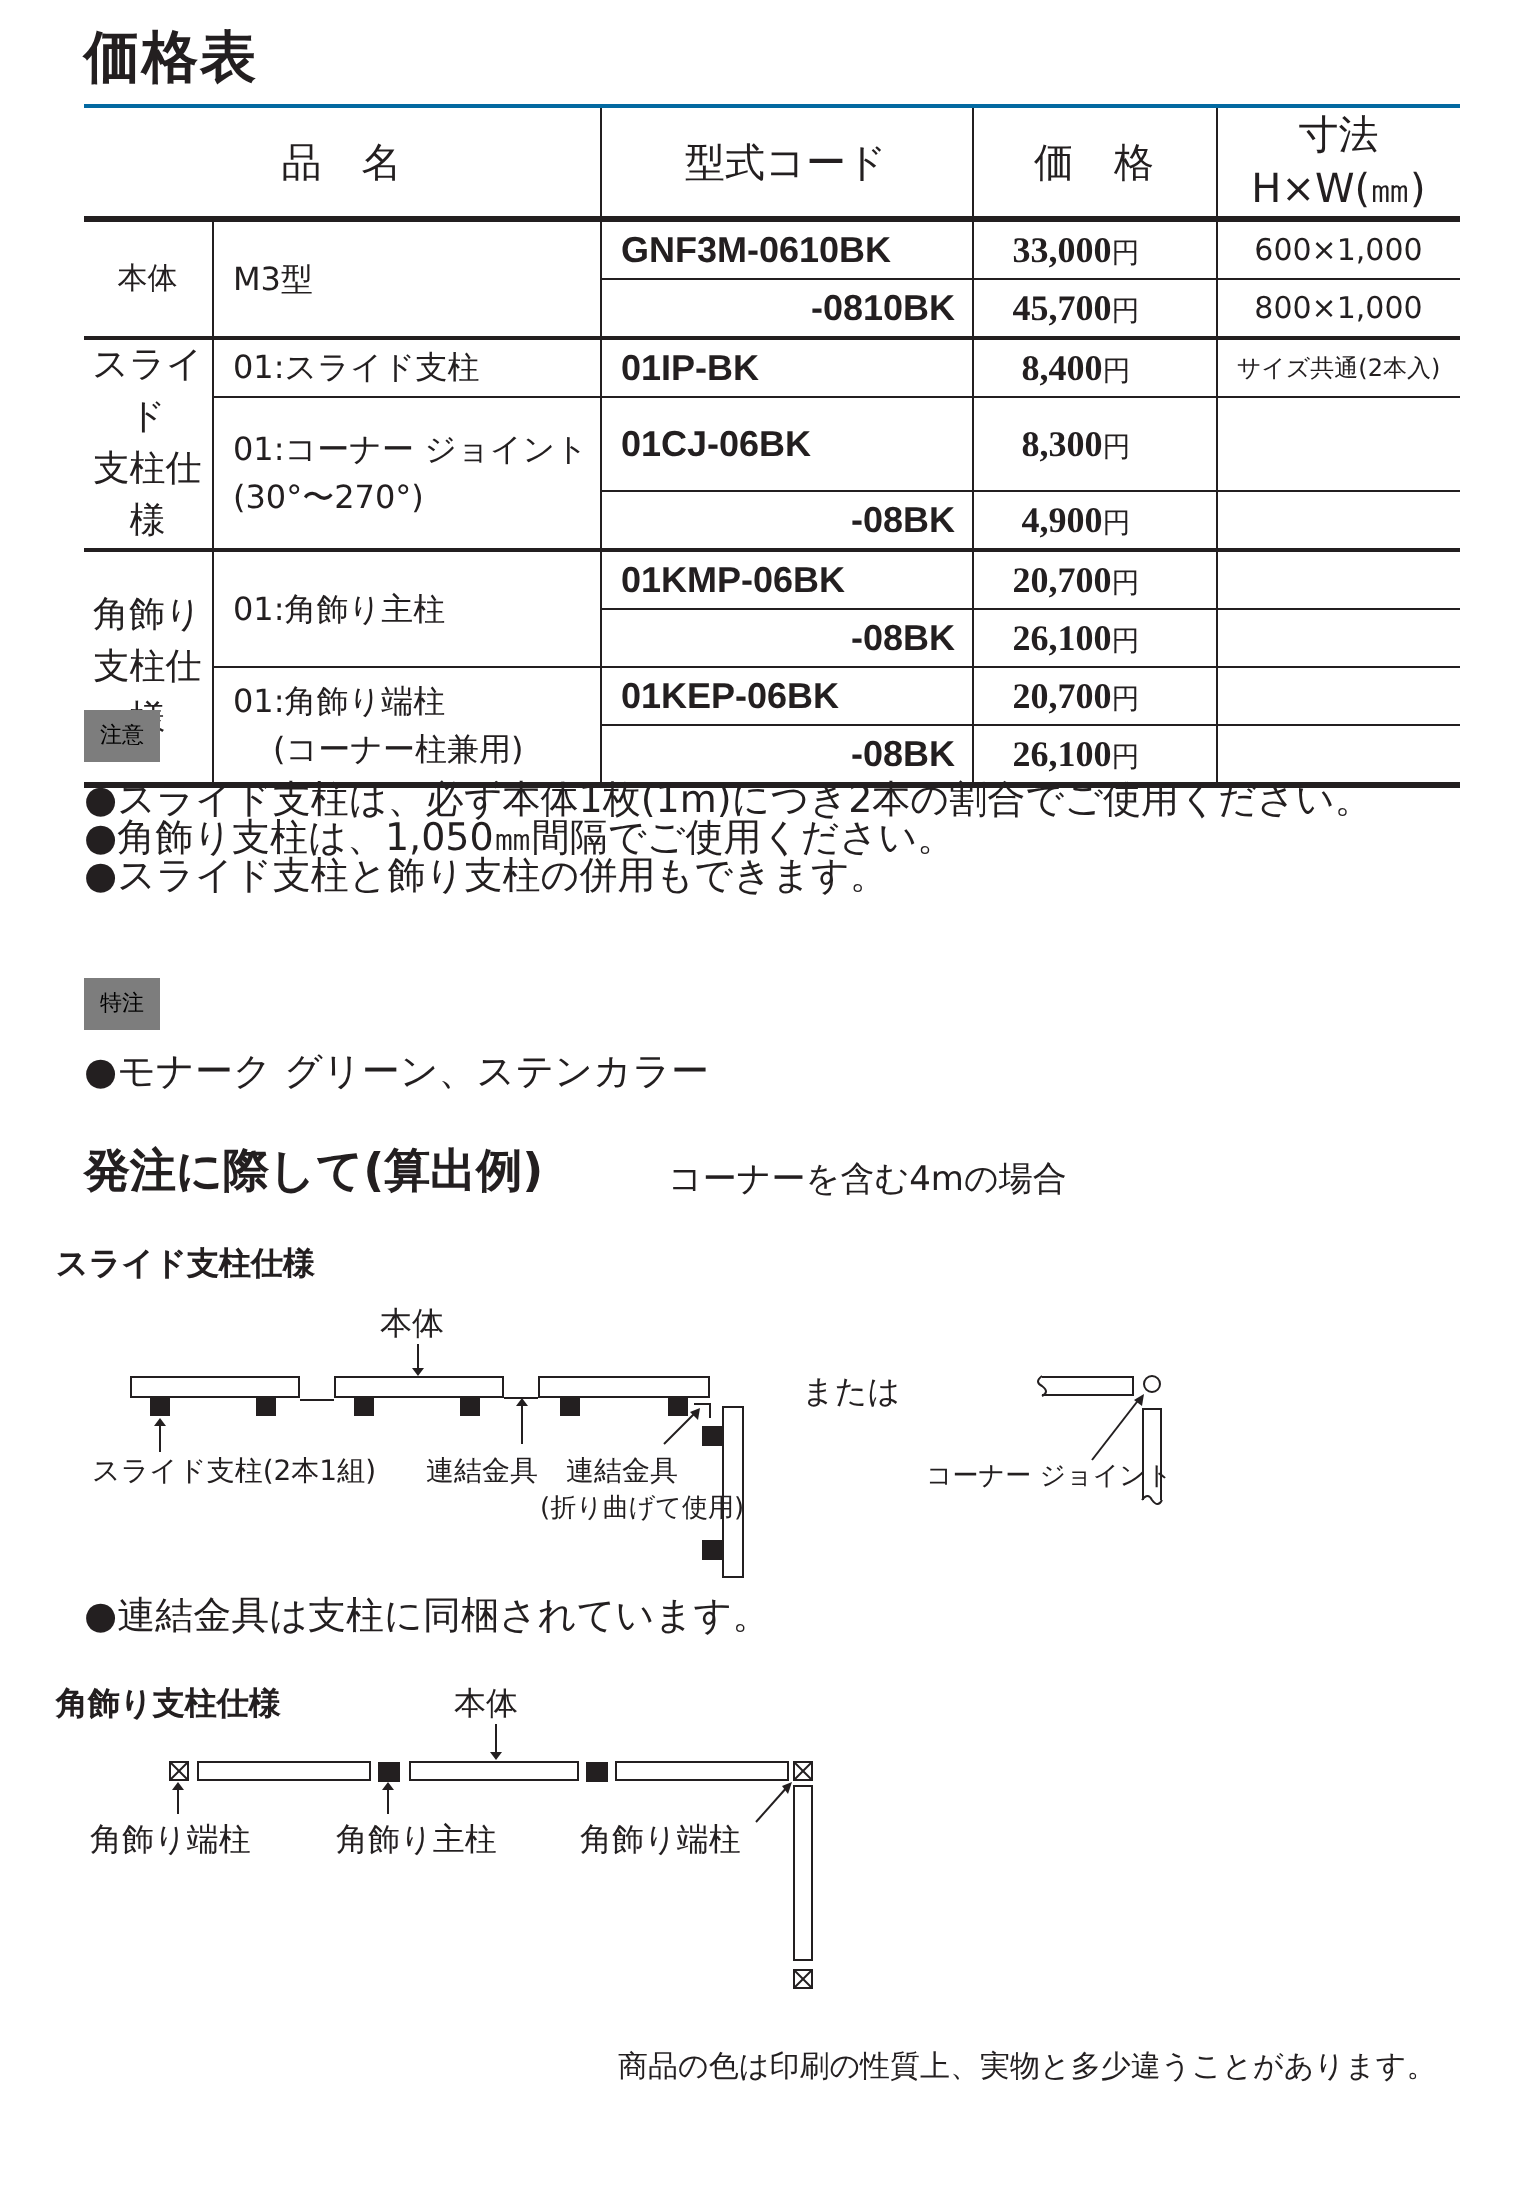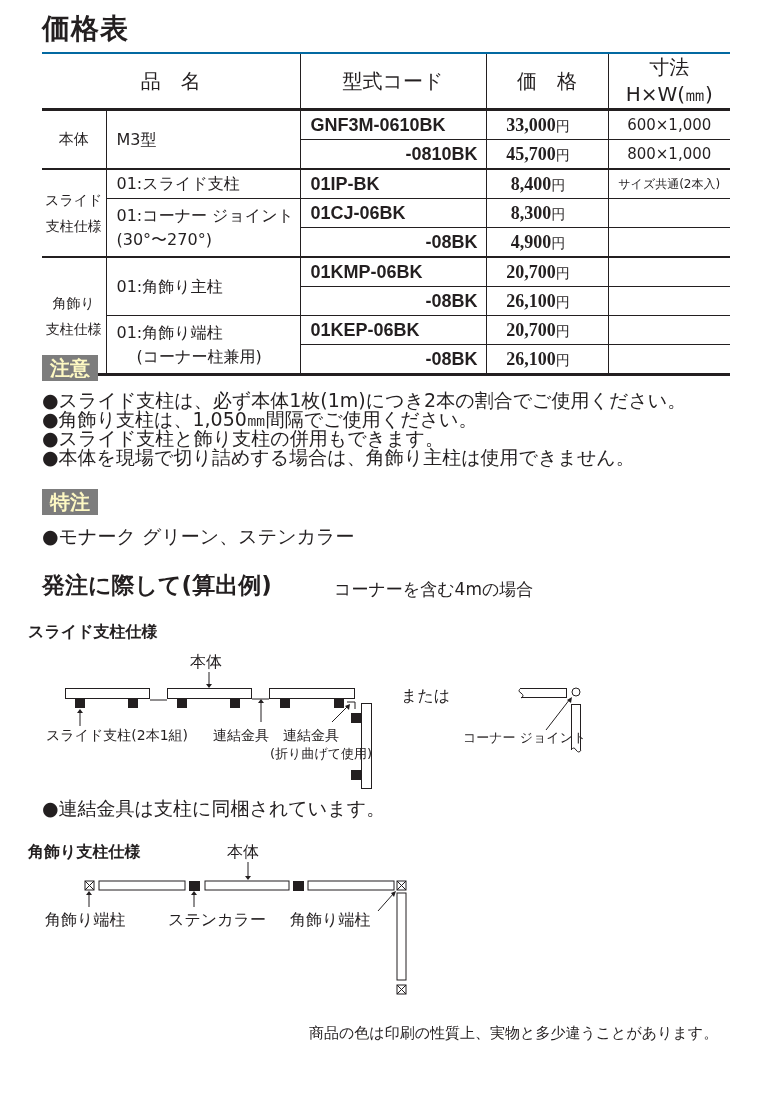--- a/index.html
+++ b/index.html
@@ -6,32 +6,32 @@
   body { width:762px; height:1093px; position:relative; overflow:hidden;
          font-family:"DejaVu Sans", "Liberation Sans", sans-serif; color:#231f20; }
   h1.title { position:absolute; left:42px; top:10px; margin:0; font-size:28px; font-weight:bold; letter-spacing:1px; }
 
   
   .tbl { position:absolute; left:42px; top:52px; width:688px; border-collapse:collapse; font-size:15px; }
   .tbl td, .tbl th { border-bottom:1px solid #231f20; padding:0; height:28px; vertical-align:middle; }
   .tbl th { font-weight:normal; height:30px; border-top:2px solid #0369a1; border-bottom:3px solid #231f20; font-size:20px;margin-top:26px; }
   .tbl .vl { border-left:1px solid #231f20; }
   .tbl .cat { text-align:center; font-size:15px; }
-  .tbl .cat.small { font-size:14px; line-height:26px;text-align:center; }
+  .tbl .cat.small { font-size:18px; line-height:26px;text-align:center; }
   .tbl .name { padding-left:10px; font-size:16px; line-height:24px; }
   .tbl .code { font-family:"Liberation Sans", sans-serif; font-weight:bold; font-size:18px; padding-left:10px; }
   .tbl .code.r { text-align:right; padding-right:8px; }
   .tbl .price { font-family:Liberation Serif, serif; font-weight:bold; font-size:18px; text-align:center; padding-right:18px; }
   .tbl .price .yen { font-weight:normal; font-size:14px; }
   .tbl .size { text-align:center; font-size:15px; }
   .tbl .size.small { font-size:12px; }
   .tbl tr.grp td { border-bottom:2px solid #231f20; }
   .tbl tr.last td { border-bottom:3px solid #231f20; }
 
-  .badge { position:absolute; left:42px; background:#7d7d7d; color:#fef9c3; font-weight:bold; font-size:20px; padding:2px 8px; height:22px; line-height:22px; }
+  .badge { position:absolute; left:42px; background:#7d7d7d; color:#000000; font-weight:normal; font-size:11px; padding:2px 8px; height:22px; line-height:22px; }
   .note { position:absolute; left:42px; font-size:19px; line-height:19px; margin:0; padding:0; list-style:none; }
   .note li { white-space:nowrap; }
 
   .h2 { position:absolute; left:42px; top:570px; font-size:23px; font-weight:bold; }
   .h2sub { position:absolute; left:334px; top:578px; font-size:17px; }
   .h3 { position:absolute; left:28px; font-size:16px; font-weight:bold; }
   .lbl { position:absolute; font-size:14px; white-space:nowrap; }
   .lbl.big { font-size:16px; }
 
   .panel { position:absolute; border:1.5px solid #231f20; background:#fff; box-sizing:border-box; }
@@ -128,21 +128,20 @@
     <td class="size vl"></td>
   </tr>
 </tbody>
   </table>
 
 <div class="badge" style="top:355px">注意</div>
 <ul class="note" style="top:391px">
   <li>●スライド支柱は、必ず本体1枚(1m)につき2本の割合でご使用ください。</li>
   <li>●角飾り支柱は、1,050㎜間隔でご使用ください。</li>
   <li>●スライド支柱と飾り支柱の併用もできます。</li>
-  <li>●本体を現場で切り詰めする場合は、角飾り主柱は使用できません。</li>
 </ul>
 
 <div class="badge" style="top:489px">特注</div>
 <ul class="note" style="top:527px">
   <li>●モナーク グリーン、ステンカラー</li>
 </ul>
 
 <div class="h2">発注に際して(算出例)</div>
 <div class="h2sub">コーナーを含む4mの場合</div>
 
@@ -228,19 +227,19 @@
     <g fill="#231f20">
       <rect x="189" y="881" width="11" height="10"></rect>
       <rect x="293" y="881" width="11" height="10"></rect>
       <polygon points="245,876 251,876 248,880"></polygon>
       <polygon points="86,895 92,895 89,891"></polygon>
       <polygon points="191,895 197,895 194,891"></polygon>
       <polygon points="391,893 396,891 394,897"></polygon>
     </g>
   </svg>
   <div class="lbl big" style="left:45px;top:910px">角飾り端柱</div>
-  <div class="lbl big" style="left:168px;top:910px">ステンカラー</div>
+  <div class="lbl big" style="left:168px;top:910px">角飾り主柱</div>
   <div class="lbl big" style="left:290px;top:910px">角飾り端柱</div>
 </div>
 
 <div class="footer">
   <div>商品の色は印刷の性質上、実物と多少違うことがあります。</div>
 </div>
 
 </body></html>

